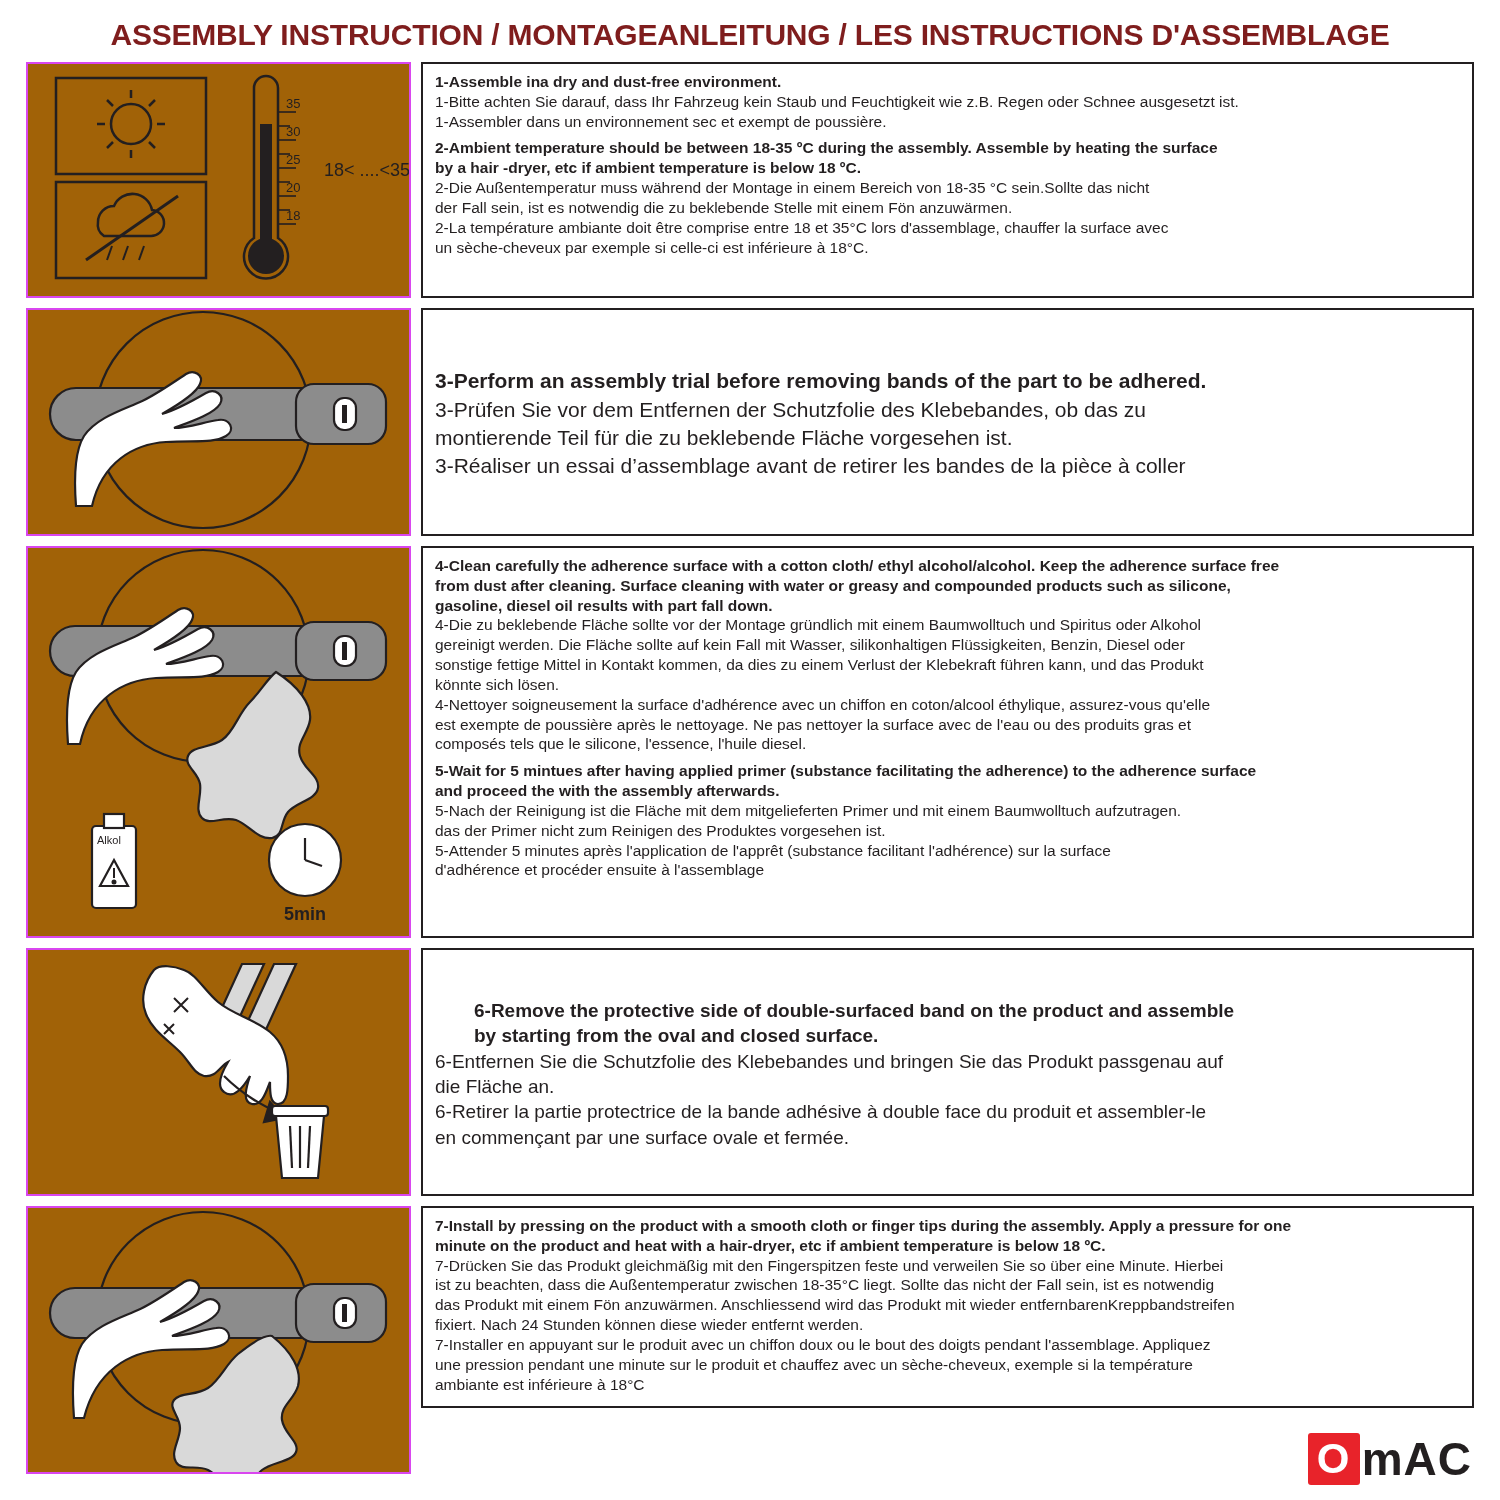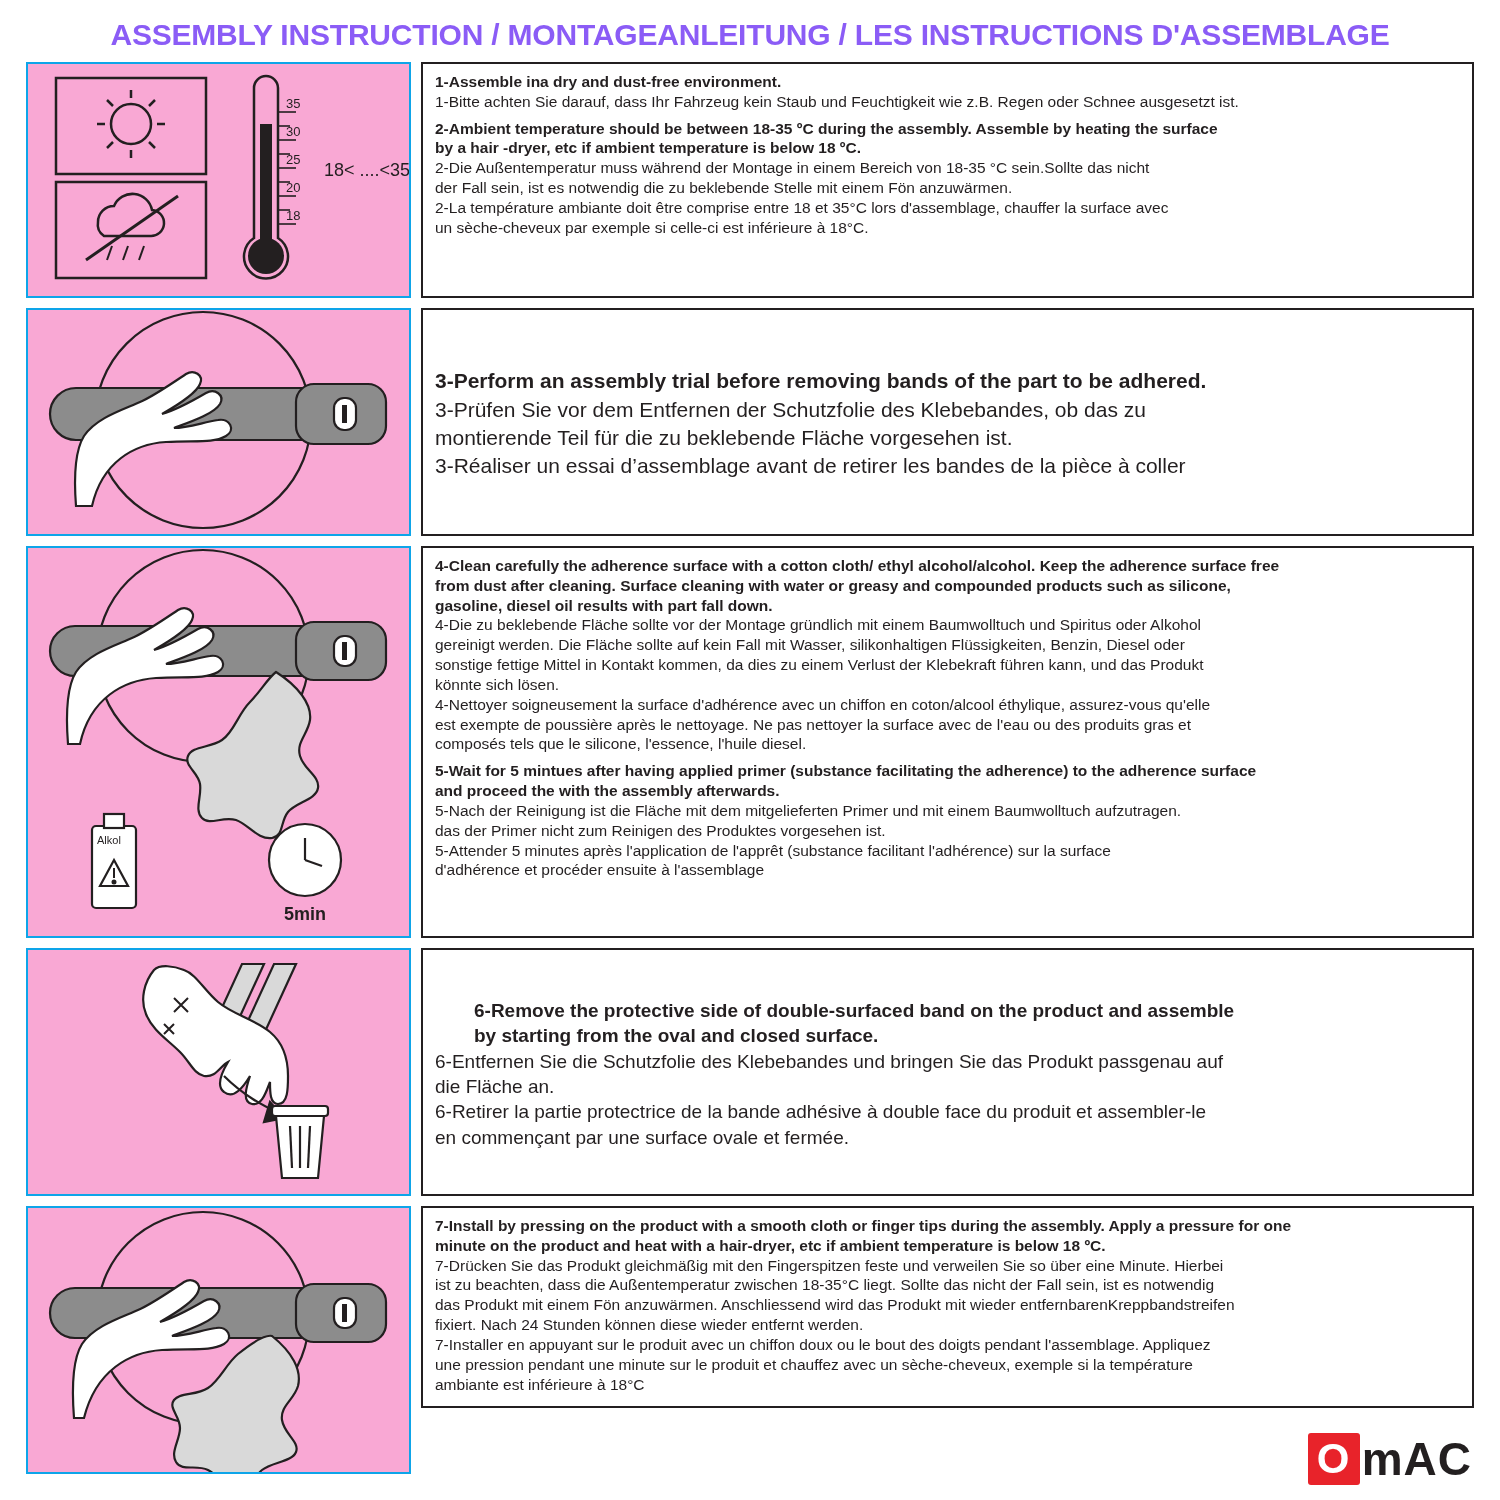--- a/index.html
+++ b/index.html
@@ -9,43 +9,43 @@
     background: #ffffff;
     font-family: "Liberation Sans", sans-serif;
   }
   .page {
     position: relative;
     width: 1500px; height: 1500px;
     background: #fff;
     padding: 0;
   }
   .title {
-    color: #8b5cf6;
+    color: #7f1d1d;
     font-weight: bold;
     font-size: 30px;
     letter-spacing: -0.2px;
     text-align: center;
     padding: 18px 10px 10px 10px;
     white-space: nowrap;
   }
   .grid {
     padding: 0 26px 0 26px;
   }
   .row {
     display: flex;
     gap: 10px;
     margin-bottom: 10px;
     align-items: stretch;
   }
   .cell-img {
     width: 385px;
-    border: 2px solid #0ea5e9;
+    border: 2px solid #d946ef;
     position: relative;
     flex: 0 0 385px;
-    background: #f9a8d4;
+    background: #a16207;
     overflow: hidden;
   }
   .cell-txt {
     flex: 1 1 auto;
     border: 2px solid #231f20;
     padding: 8px 12px 4px 12px;
     background: #fff;
   }
   .cell-txt p {
     margin: 0;
@@ -139,20 +139,21 @@
           <text x="258" y="72" font-size="13" font-family="Liberation Sans, sans-serif" fill="#231f20">30</text>
           <text x="258" y="100" font-size="13" font-family="Liberation Sans, sans-serif" fill="#231f20">25</text>
           <text x="258" y="128" font-size="13" font-family="Liberation Sans, sans-serif" fill="#231f20">20</text>
           <text x="258" y="156" font-size="13" font-family="Liberation Sans, sans-serif" fill="#231f20">18</text>
           <text x="296" y="112" font-size="18" font-family="Liberation Sans, sans-serif" fill="#231f20">18&lt; ....&lt;35 C</text>
         </svg>
       </div>
       <div class="cell-txt" style="height:236px">
         <p class="b">1-Assemble ina dry and dust-free environment.</p>
         <p>1-Bitte achten Sie darauf, dass Ihr Fahrzeug kein Staub und Feuchtigkeit wie z.B. Regen oder Schnee ausgesetzt ist.</p>
+        <p>1-Assembler dans un environnement sec et exempt de poussière.</p>
         <div class="gap"></div>
         <p class="b">2-Ambient temperature should be between 18-35 ºC  during the assembly. Assemble by heating the surface</p>
         <p class="b">by a hair -dryer, etc if ambient temperature is below 18 ºC.</p>
         <p>2-Die Außentemperatur muss während der Montage in einem Bereich von 18-35 °C  sein.Sollte das nicht</p>
         <p>der Fall sein, ist es notwendig die zu beklebende Stelle mit einem Fön anzuwärmen.</p>
         <p>2-La température ambiante doit être comprise entre 18 et 35°C lors d'assemblage, chauffer la surface avec</p>
         <p>un sèche-cheveux par exemple si celle-ci est inférieure à 18°C.</p>
       </div>
     </div>
 

